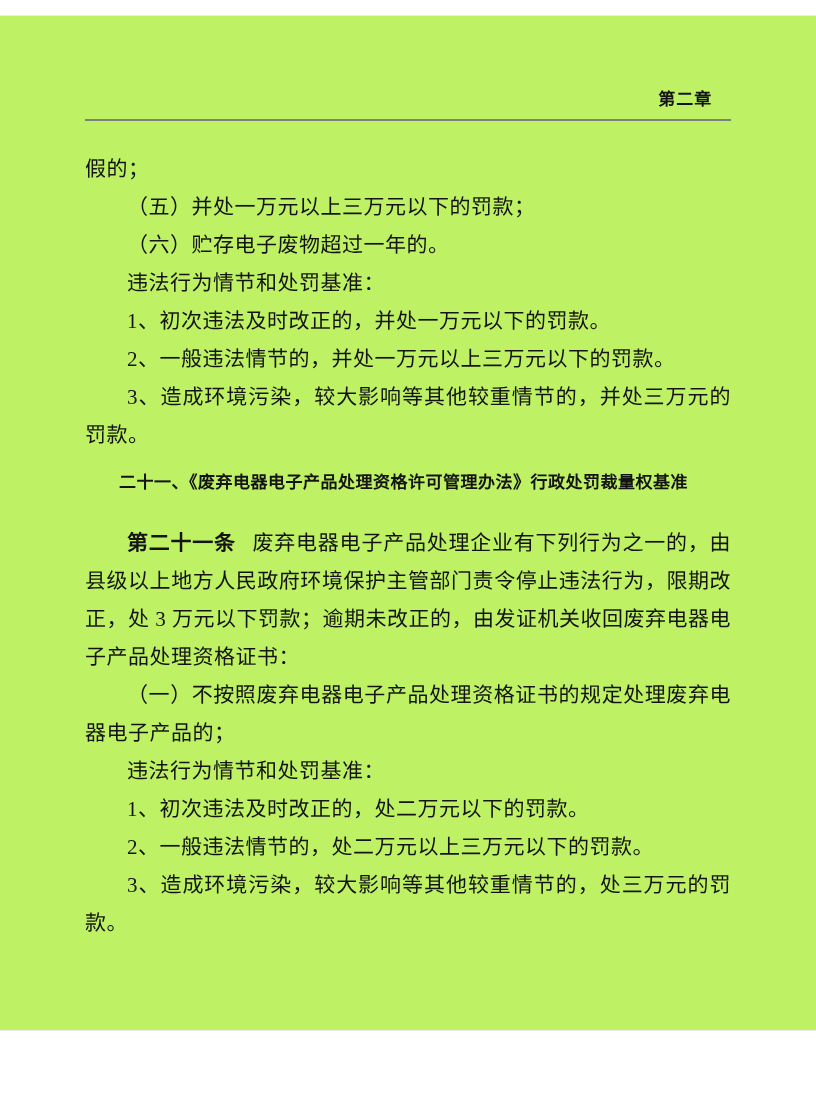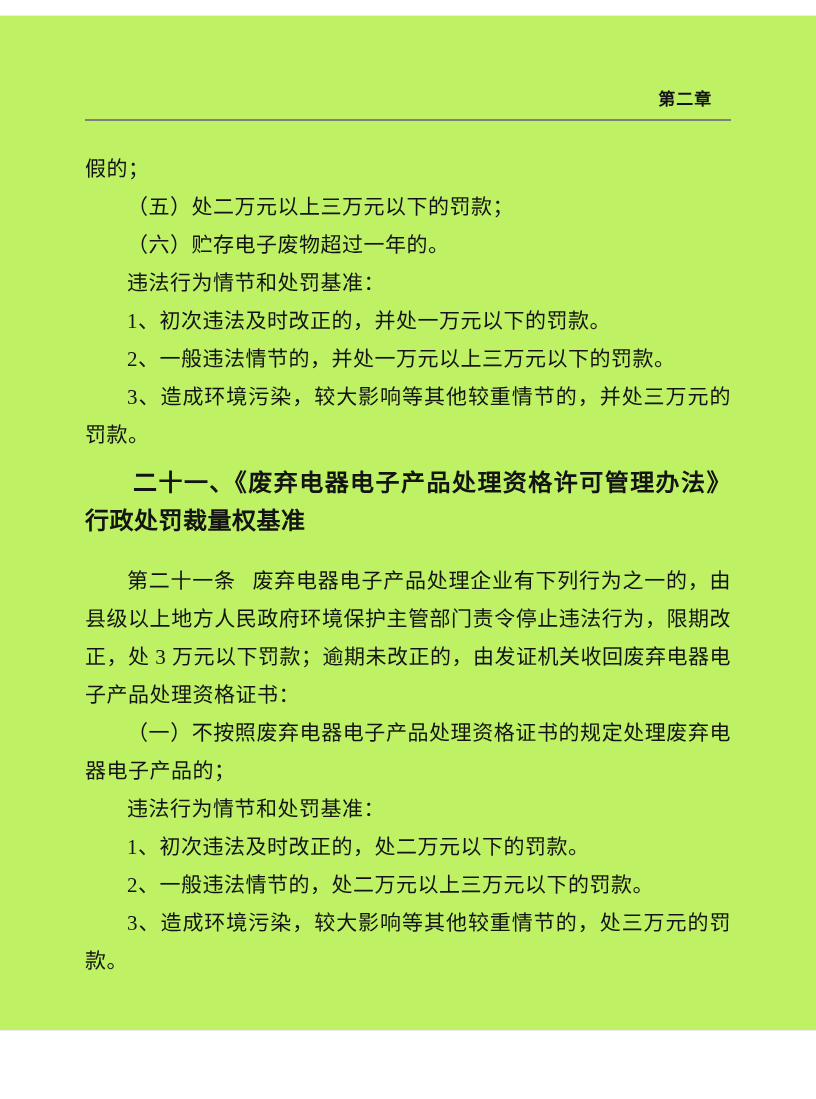--- a/index.html
+++ b/index.html
@@ -50,26 +50,26 @@
   .para {
     margin: 0;
     text-indent: 2em;
   }
   .para.flush { text-indent: 0; }
   .section-heading {
     margin: 10px 0 22px 0;
     text-indent: 2em;
     font-family: "Liberation Sans", "DejaVu Sans", sans-serif;
     font-weight: bold;
-    font-size: 24px;
+    font-size: 17px;
     letter-spacing: 0.5px;
   }
   .article-no {
     font-family: "Liberation Sans", "DejaVu Sans", sans-serif;
-    font-weight: normal;
+    font-weight: bold;
     margin-right: 0.8em;
   }
   
   .page-footer {
     position: absolute;
     top: 1022px;
     left: 85px;
     width: 626px;
     text-align: right;
     font-size: 15px;
@@ -81,21 +81,21 @@
 <body>
 
 <div class="page">
 
   <header class="page-header">
     <span class="chapter">第二章</span>
   </header>
 
   <main class="content">
     <p class="para flush">假的；</p>
-    <p class="para">（五）处二万元以上三万元以下的罚款；</p>
+    <p class="para">（五）并处一万元以上三万元以下的罚款；</p>
     <p class="para">（六）贮存电子废物超过一年的。</p>
     <p class="para">违法行为情节和处罚基准：</p>
     <p class="para">1、初次违法及时改正的，并处一万元以下的罚款。</p>
     <p class="para">2、一般违法情节的，并处一万元以上三万元以下的罚款。</p>
     <p class="para">3、造成环境污染，较大影响等其他较重情节的，并处三万元的罚款。</p>
 
     <p class="section-heading">二十一、《废弃电器电子产品处理资格许可管理办法》行政处罚裁量权基准</p>
 
     <p class="para"><span class="article-no">第二十一条</span><span>废弃电器电子产品处理企业有下列行为之一的，由县级以上地方人民政府环境保护主管部门责令停止违法行为，限期改正，处 3 万元以下罚款；逾期未改正的，由发证机关收回废弃电器电子产品处理资格证书：</span></p>
 

